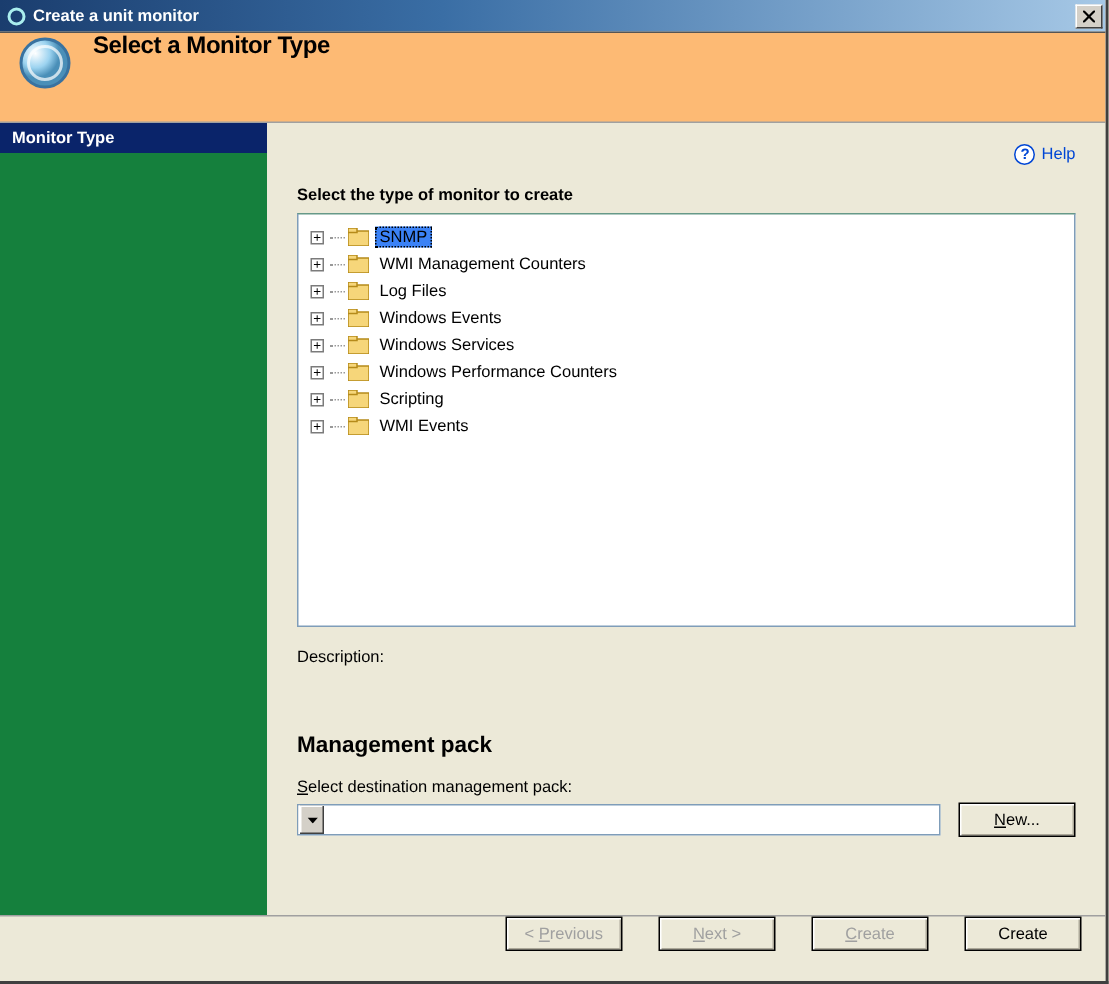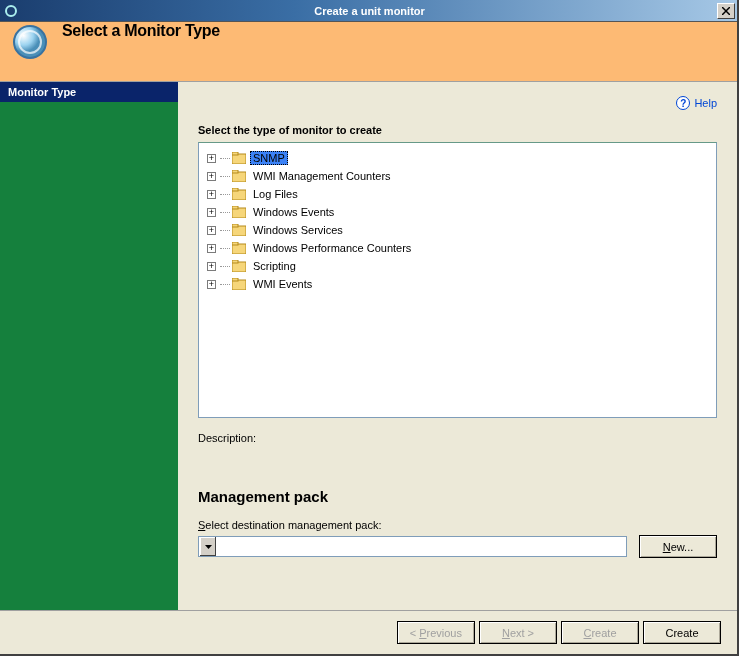--- a/index.html
+++ b/index.html
@@ -18,21 +18,20 @@
   
   .titlebar {
     height: 22px;
     background: linear-gradient(to right, #1a3d6e, #3a6ea5 40%, #a6c8e6);
     display: flex;
     align-items: center;
     color: #fff;
     font-weight: bold;
     padding: 0 2px 0 4px;
     border-bottom: 1px solid #555;
-    text-align: center;
   }
   .titlebar-icon {
     margin-right: 4px;
     display: inline-flex;
   }
   .titlebar-text { flex: 1; font-size: 11px; }
   .close-btn {
     width: 18px;
     height: 16px;
     background: #d4d0c8;
@@ -189,23 +188,22 @@
     cursor: default;
   }
 
   
   .button-bar {
     height: 44px;
     border-top: 1px solid #a0a0a0;
     background: #ece9d8;
     display: flex;
     justify-content: flex-end;
-    align-items: center;
     padding: 0 16px;
-    gap: 4px;
+    gap: 24px;
   }
 </style>
 </head>
 <body>
 
 <div class="titlebar">
   <span class="titlebar-icon">
     <svg width="14" height="14">
         <circle cx="7" cy="7" r="5" fill="none" stroke="#aee" stroke-width="2"></circle>
       </svg>

